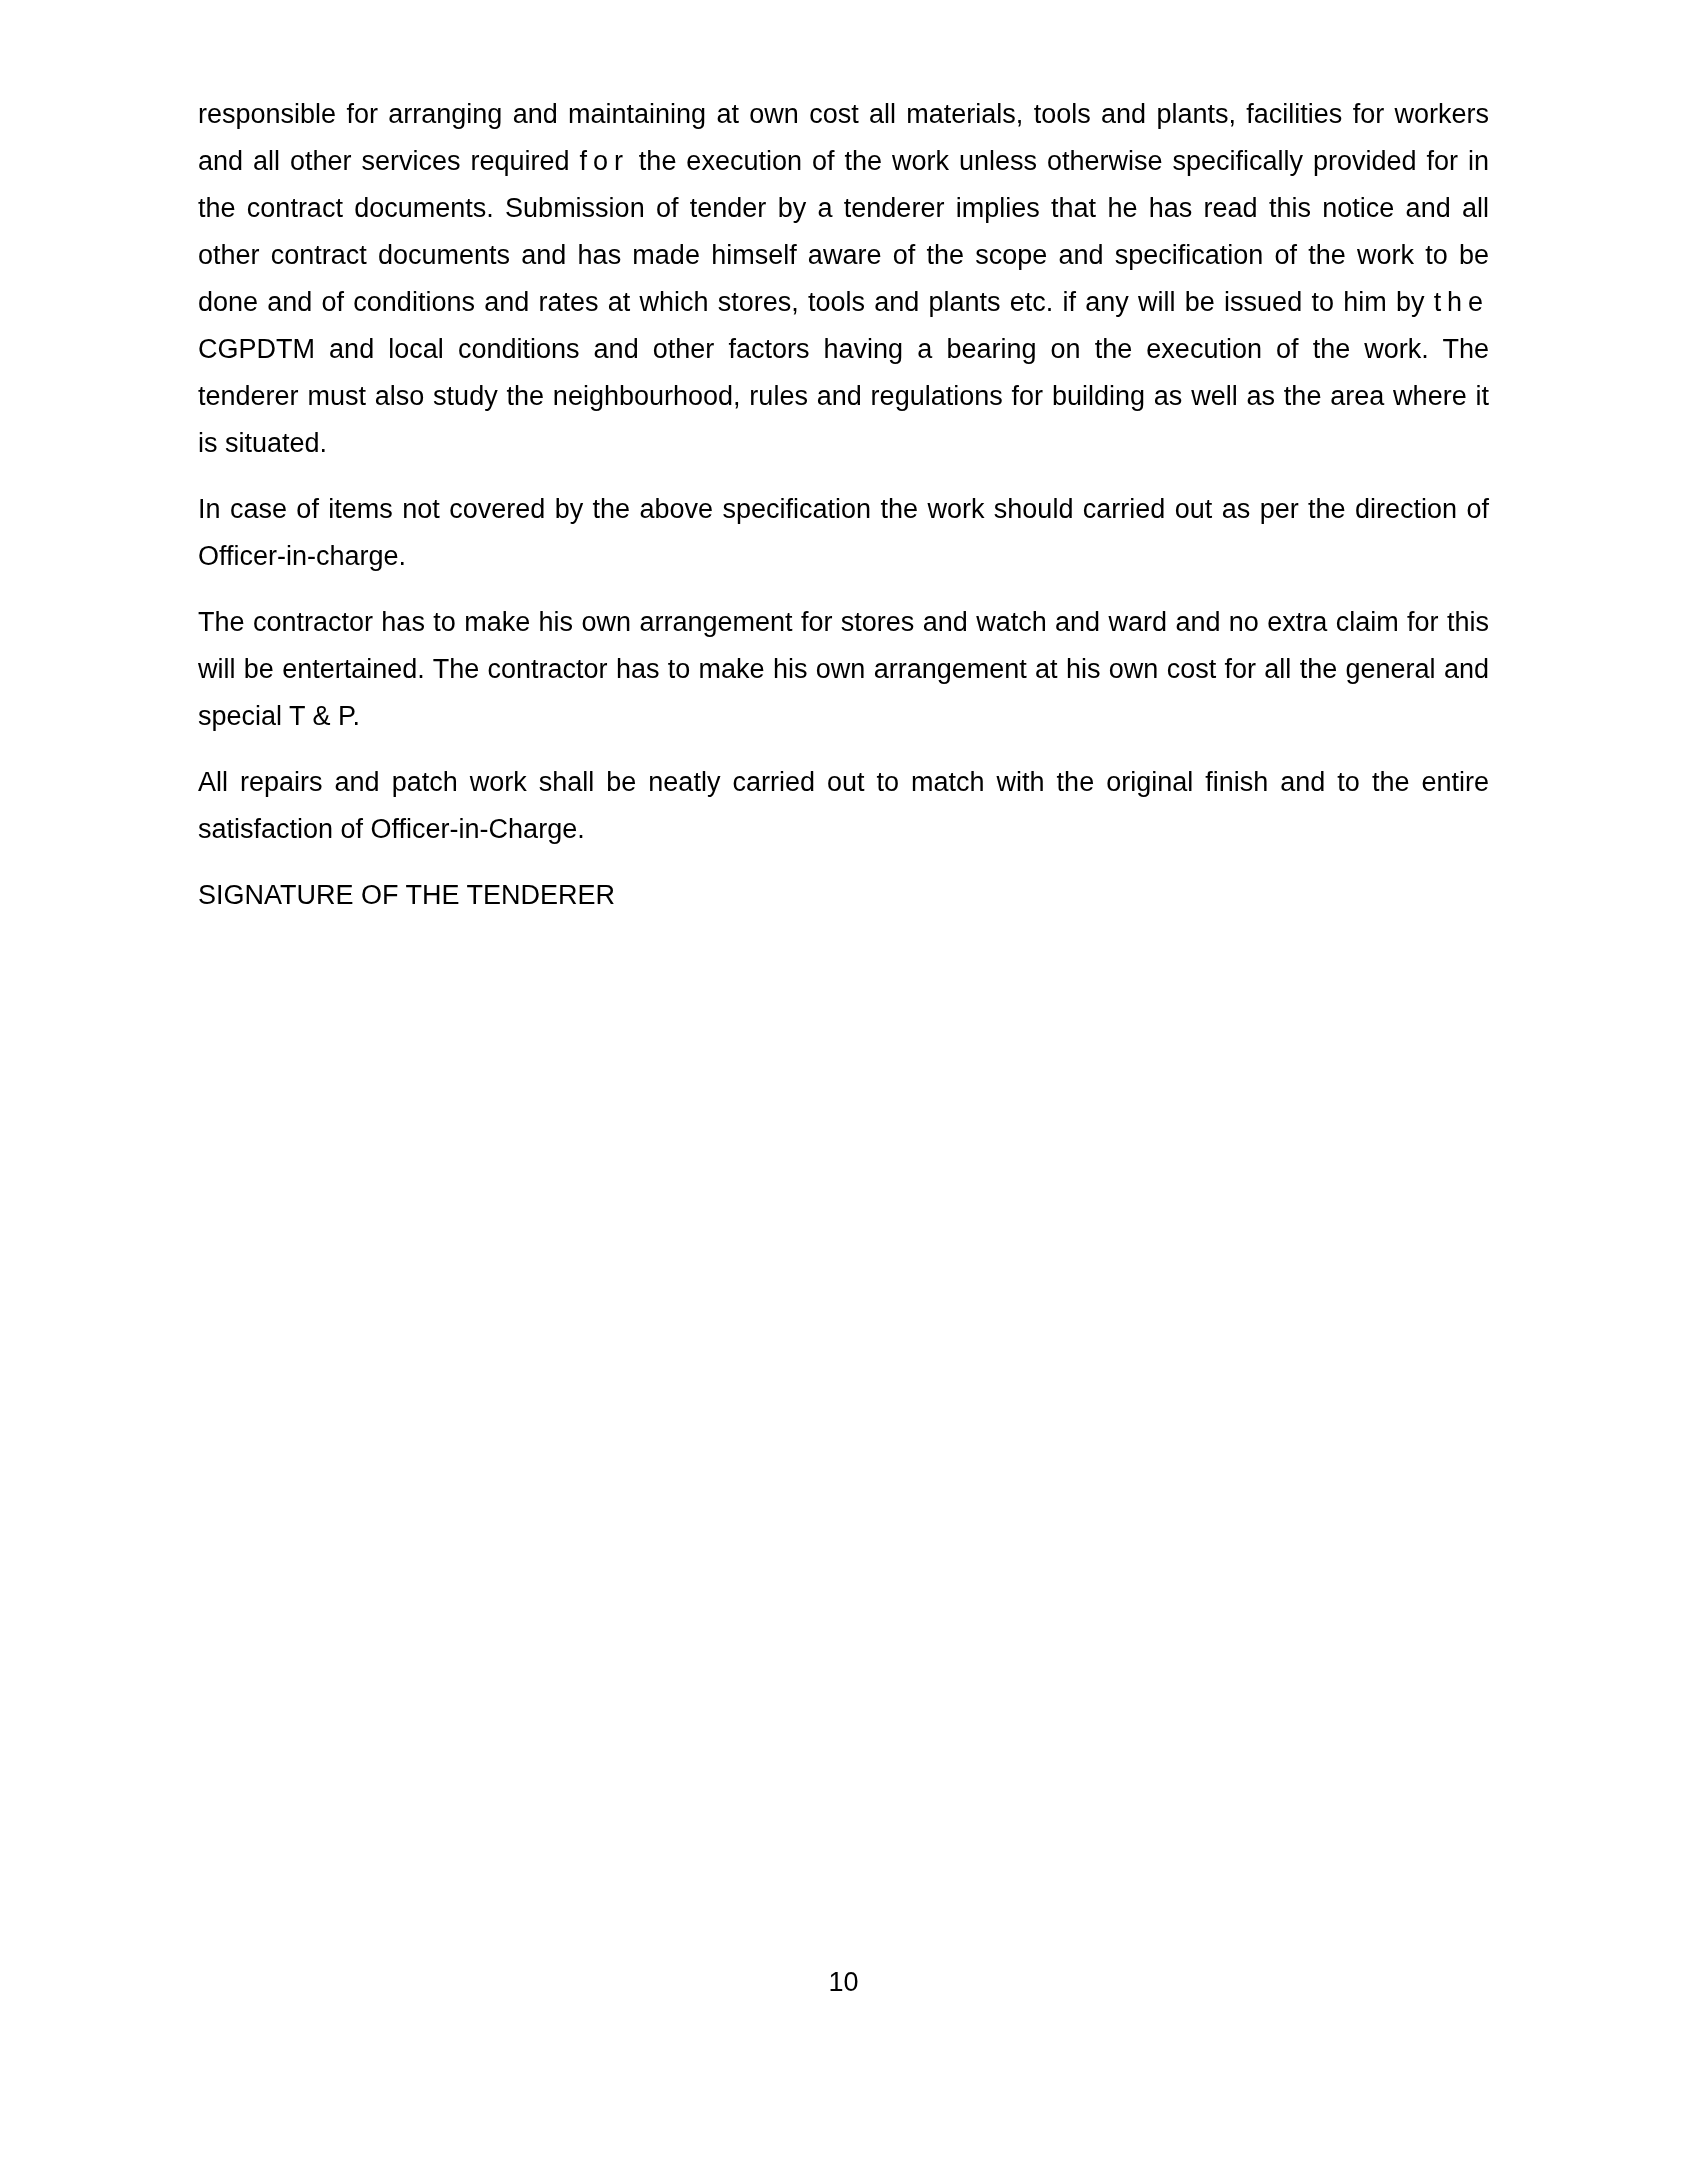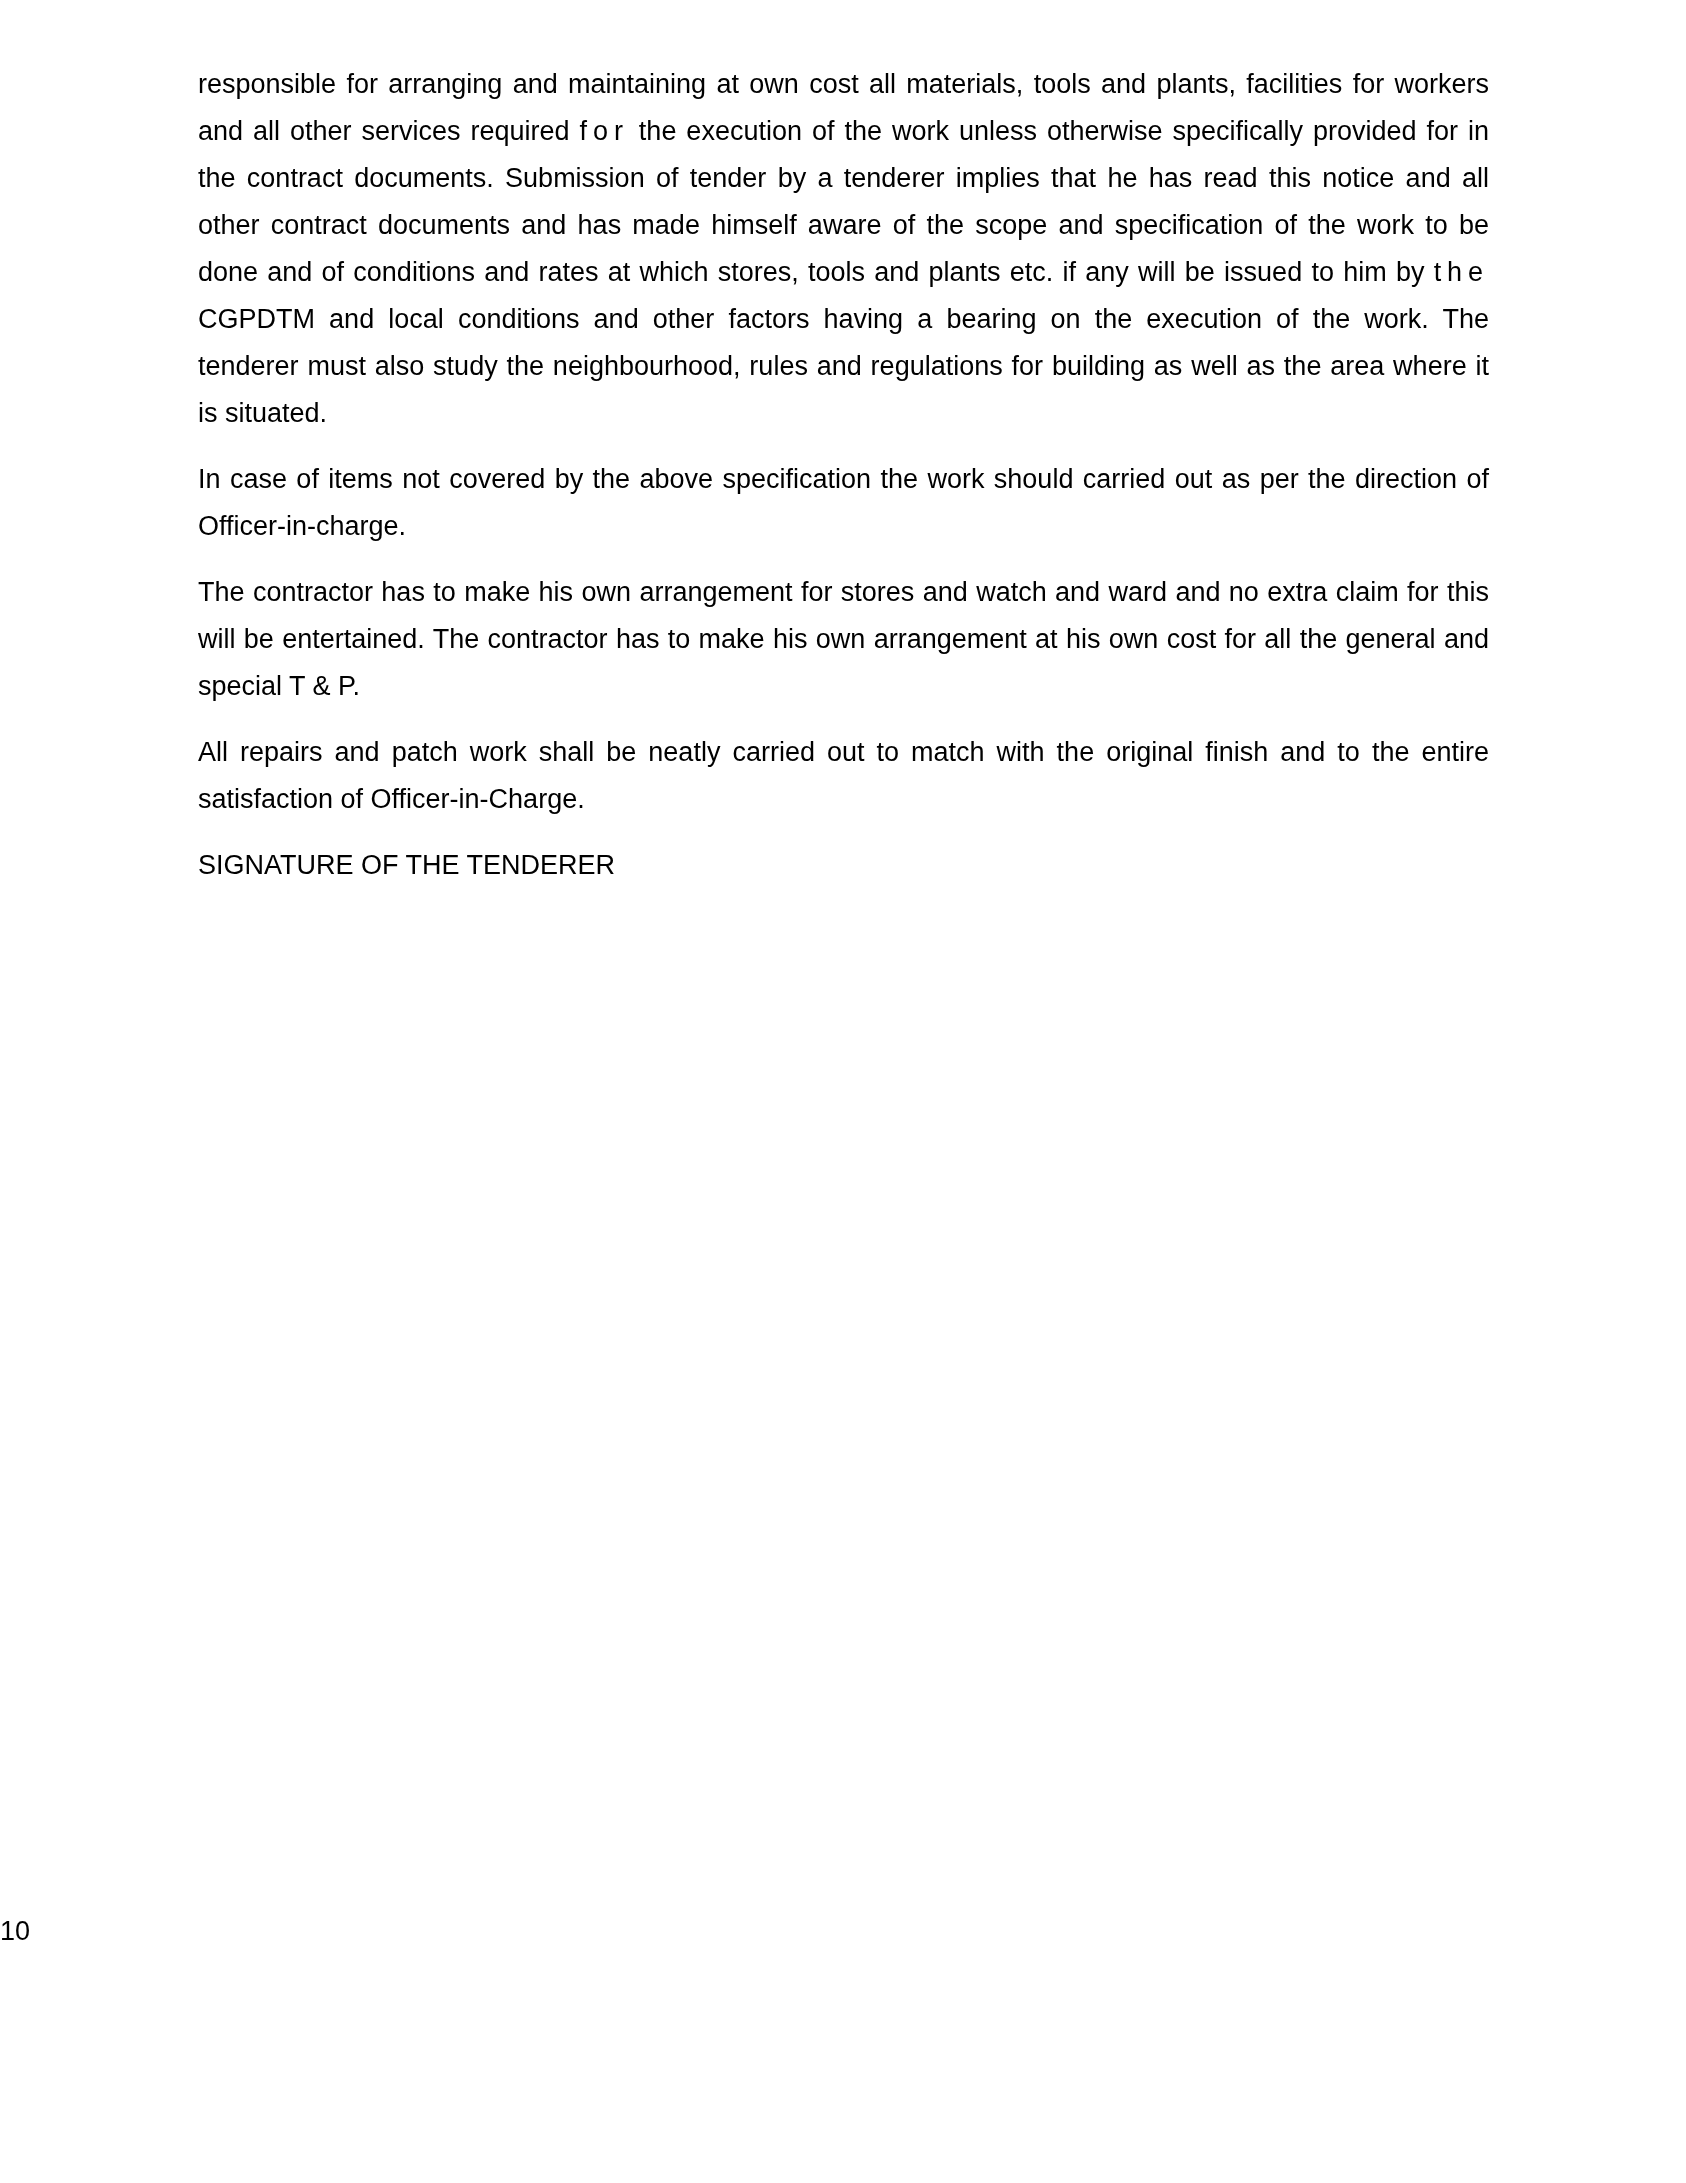--- a/index.html
+++ b/index.html
@@ -13,36 +13,38 @@
     height: 2183px;
     background: #ffffff;
     color: #000000;
     font-family: "Liberation Sans", "DejaVu Sans", sans-serif;
     font-size: 27px;
     line-height: 47px;
     overflow: hidden;
   }
   .content {
     padding: 61px 198px 0 198px;
+    margin-top: 30px;
   }
   .para {
     margin: 0 0 19px 0;
     text-align: justify;
   }
   .spaced {
     letter-spacing: 0.22em;
   }
   .signature {
     margin: 0;
   }
   .page-number {
     position: absolute;
-    top: 1908px;
+    top: 1959px;
     left: 0;
     width: 100%;
+    text-align: center;
   }
 </style>
 </head>
 <body>
 
 <div class="page">
   <div class="content">
     <div id="paragraphs">
         <p class="para"><span class="">responsible for arranging and maintaining at own cost all materials, tools and plants, facilities for workers and all other services required </span><span class="spaced">for</span><span class=""> the execution of the work unless otherwise specifically provided for in the contract documents. Submission of tender by a tenderer implies that he has read this notice and all other contract documents and has made himself aware of the scope and specification of the work to be done and of conditions and rates at which stores, tools and plants etc. if any will be issued to him by </span><span class="spaced">the</span><span class=""> CGPDTM and local conditions and other factors having a bearing on the execution of the work. The tenderer must also study the neighbourhood, rules and regulations for building as well as the area where it is situated.</span></p>
         <p class="para"><span class="">In case of items not covered by the above specification the work should carried out as per the direction of Officer-in-charge.</span></p>

